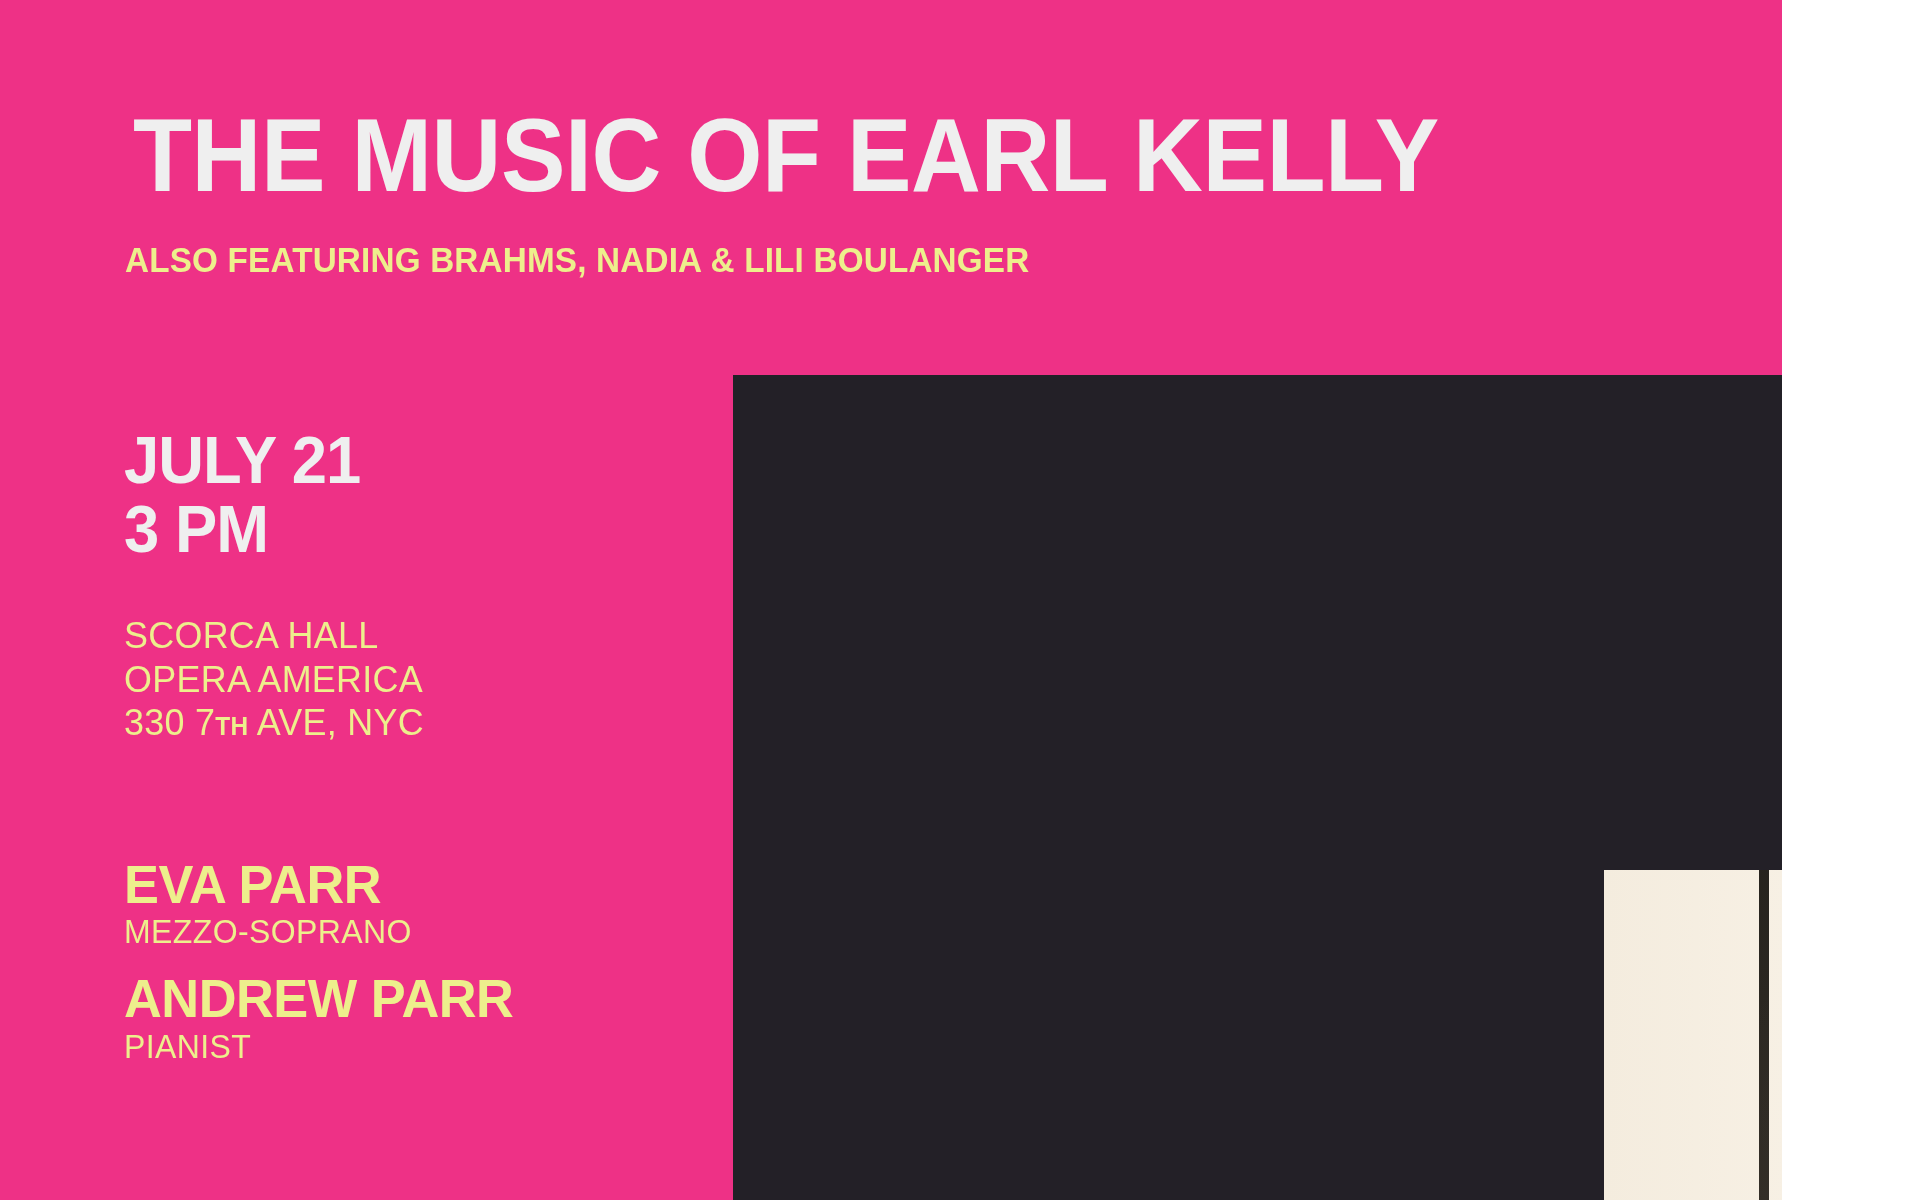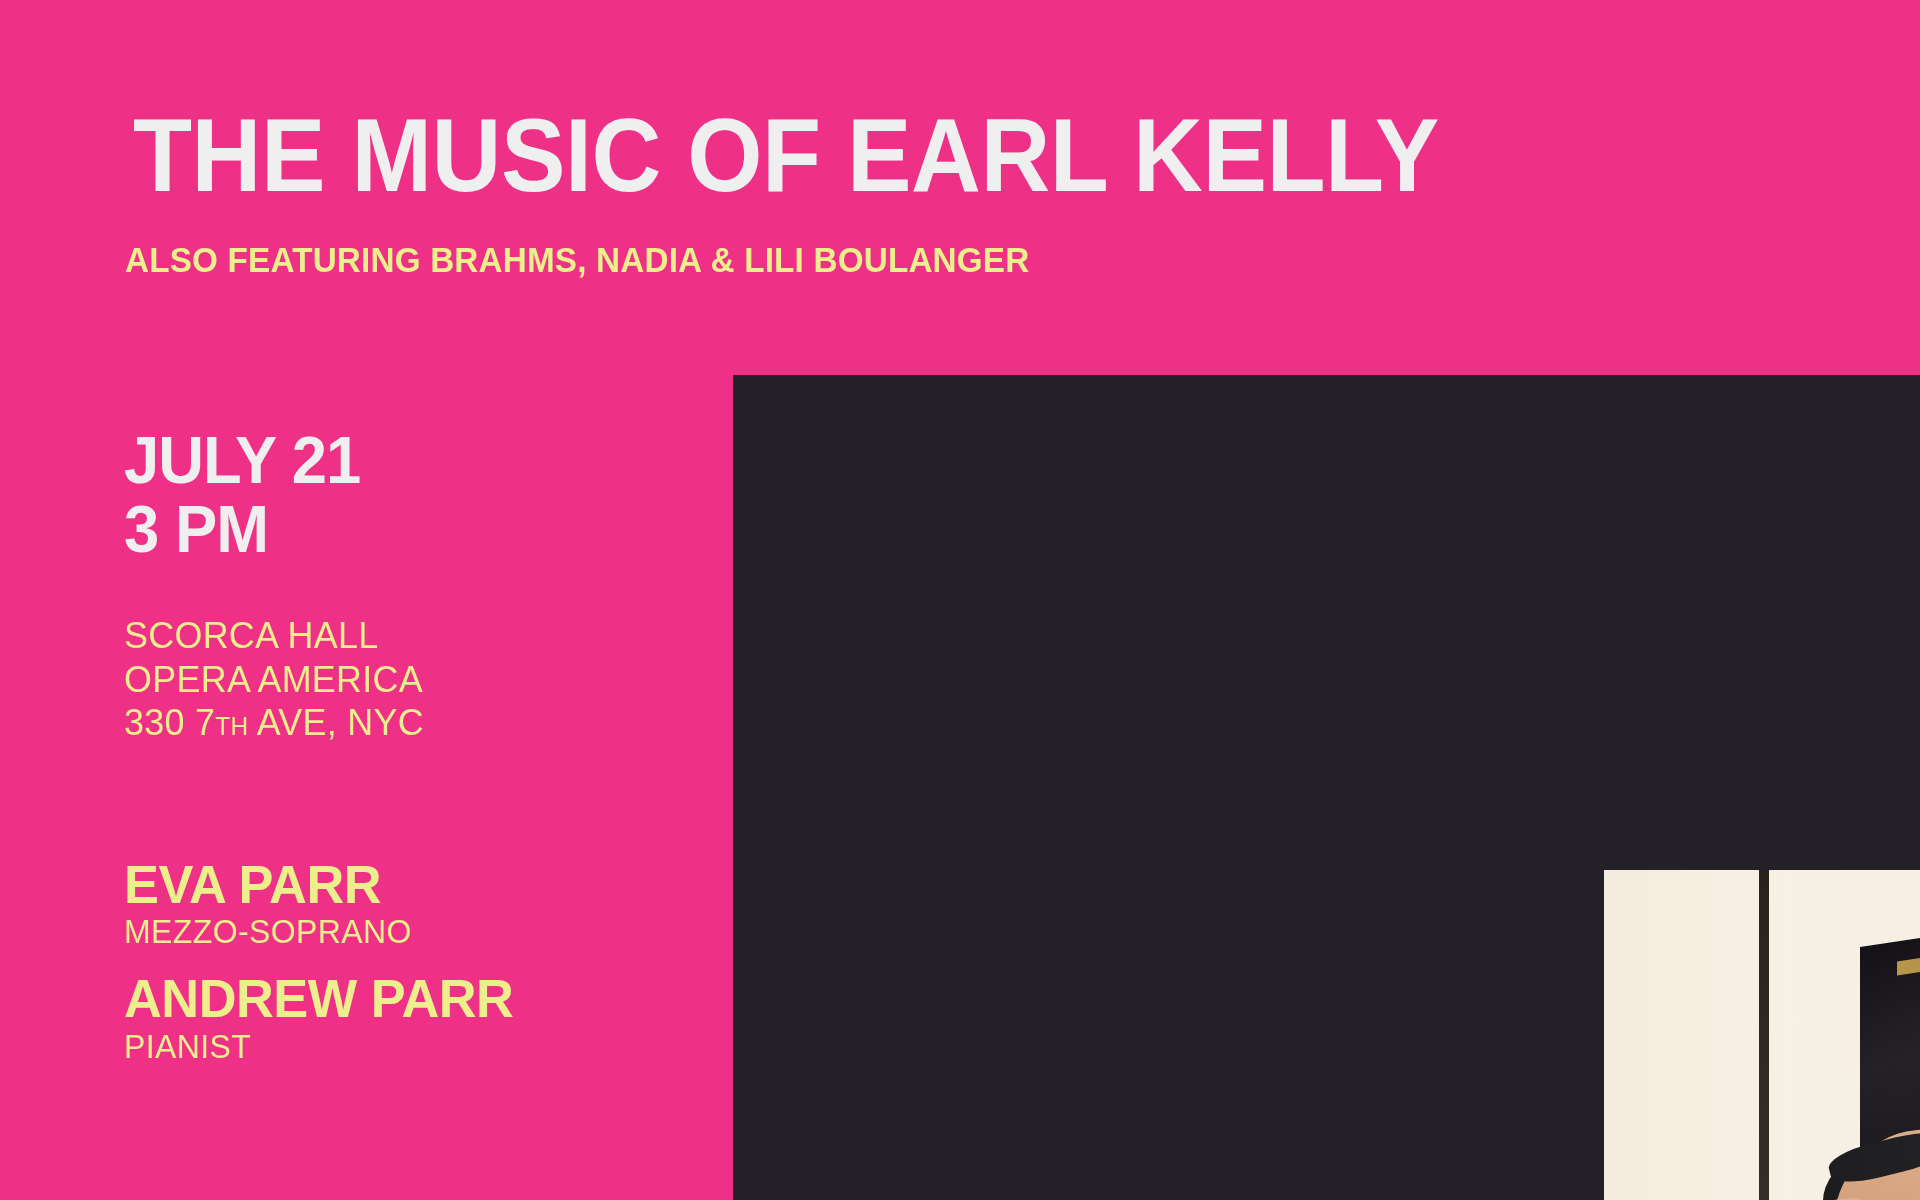--- a/index.html
+++ b/index.html
@@ -6,21 +6,21 @@
     margin: 0;
     padding: 0;
     background: #ffffff;
   }
   body {
     font-family: "Liberation Sans", sans-serif;
   }
 
   .poster {
     position: relative;
-    width: 1920px;
+    width: 1782px;
     height: 1200px;
     overflow: hidden;
     background: #ee3186;
   }
 
   
   .dark-panel {
     position: absolute;
     left: 733px;
     top: 375px;
@@ -148,21 +148,21 @@
     top: 614px;
     color: #edef8c;
     font-size: 37px;
     line-height: 1.18;
     font-weight: 400;
     letter-spacing: .3px;
     transform: scaleX(.97);
     transform-origin: left top;
   }
   .venue-block div { white-space: nowrap; }
-  .ordinal { font-size: .68em; }
+  .ordinal { font-size: .68em; font-weight: bold; }
 
   .artists {
     position: absolute;
     left: 124px;
     top: 856px;
     color: #edef8c;
     transform: scaleX(.97);
     transform-origin: left top;
   }
   .artist-name {

